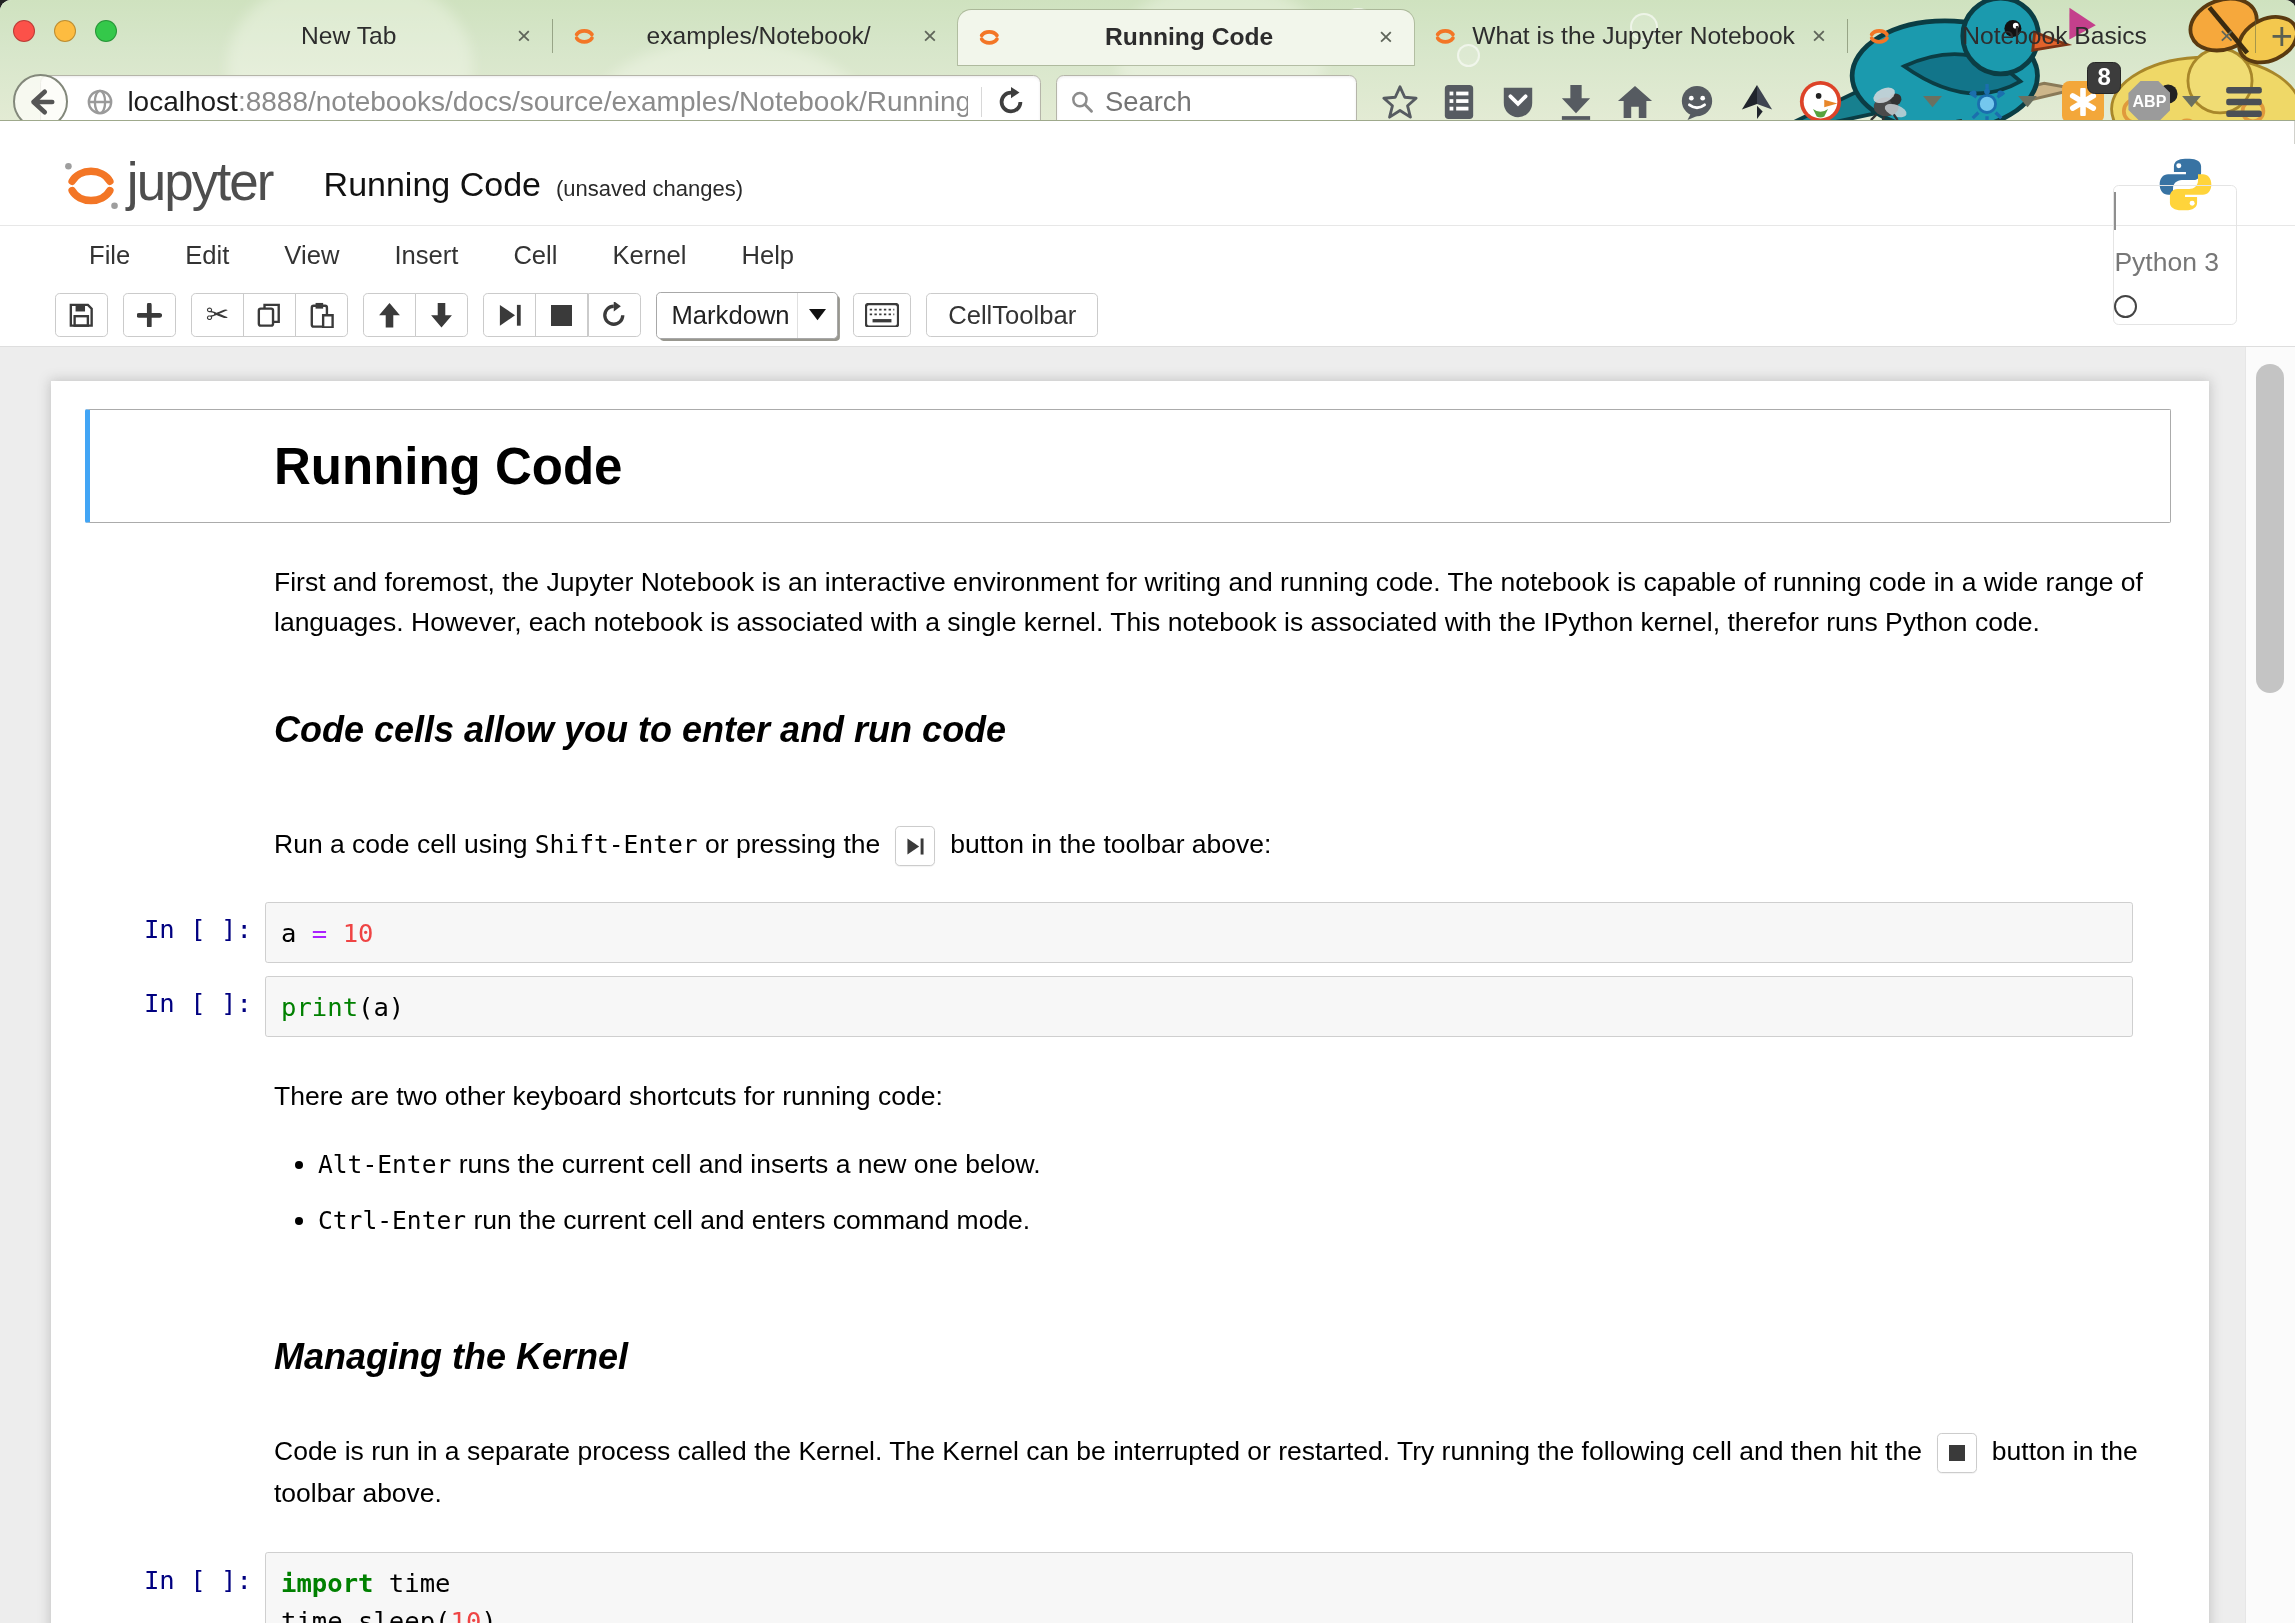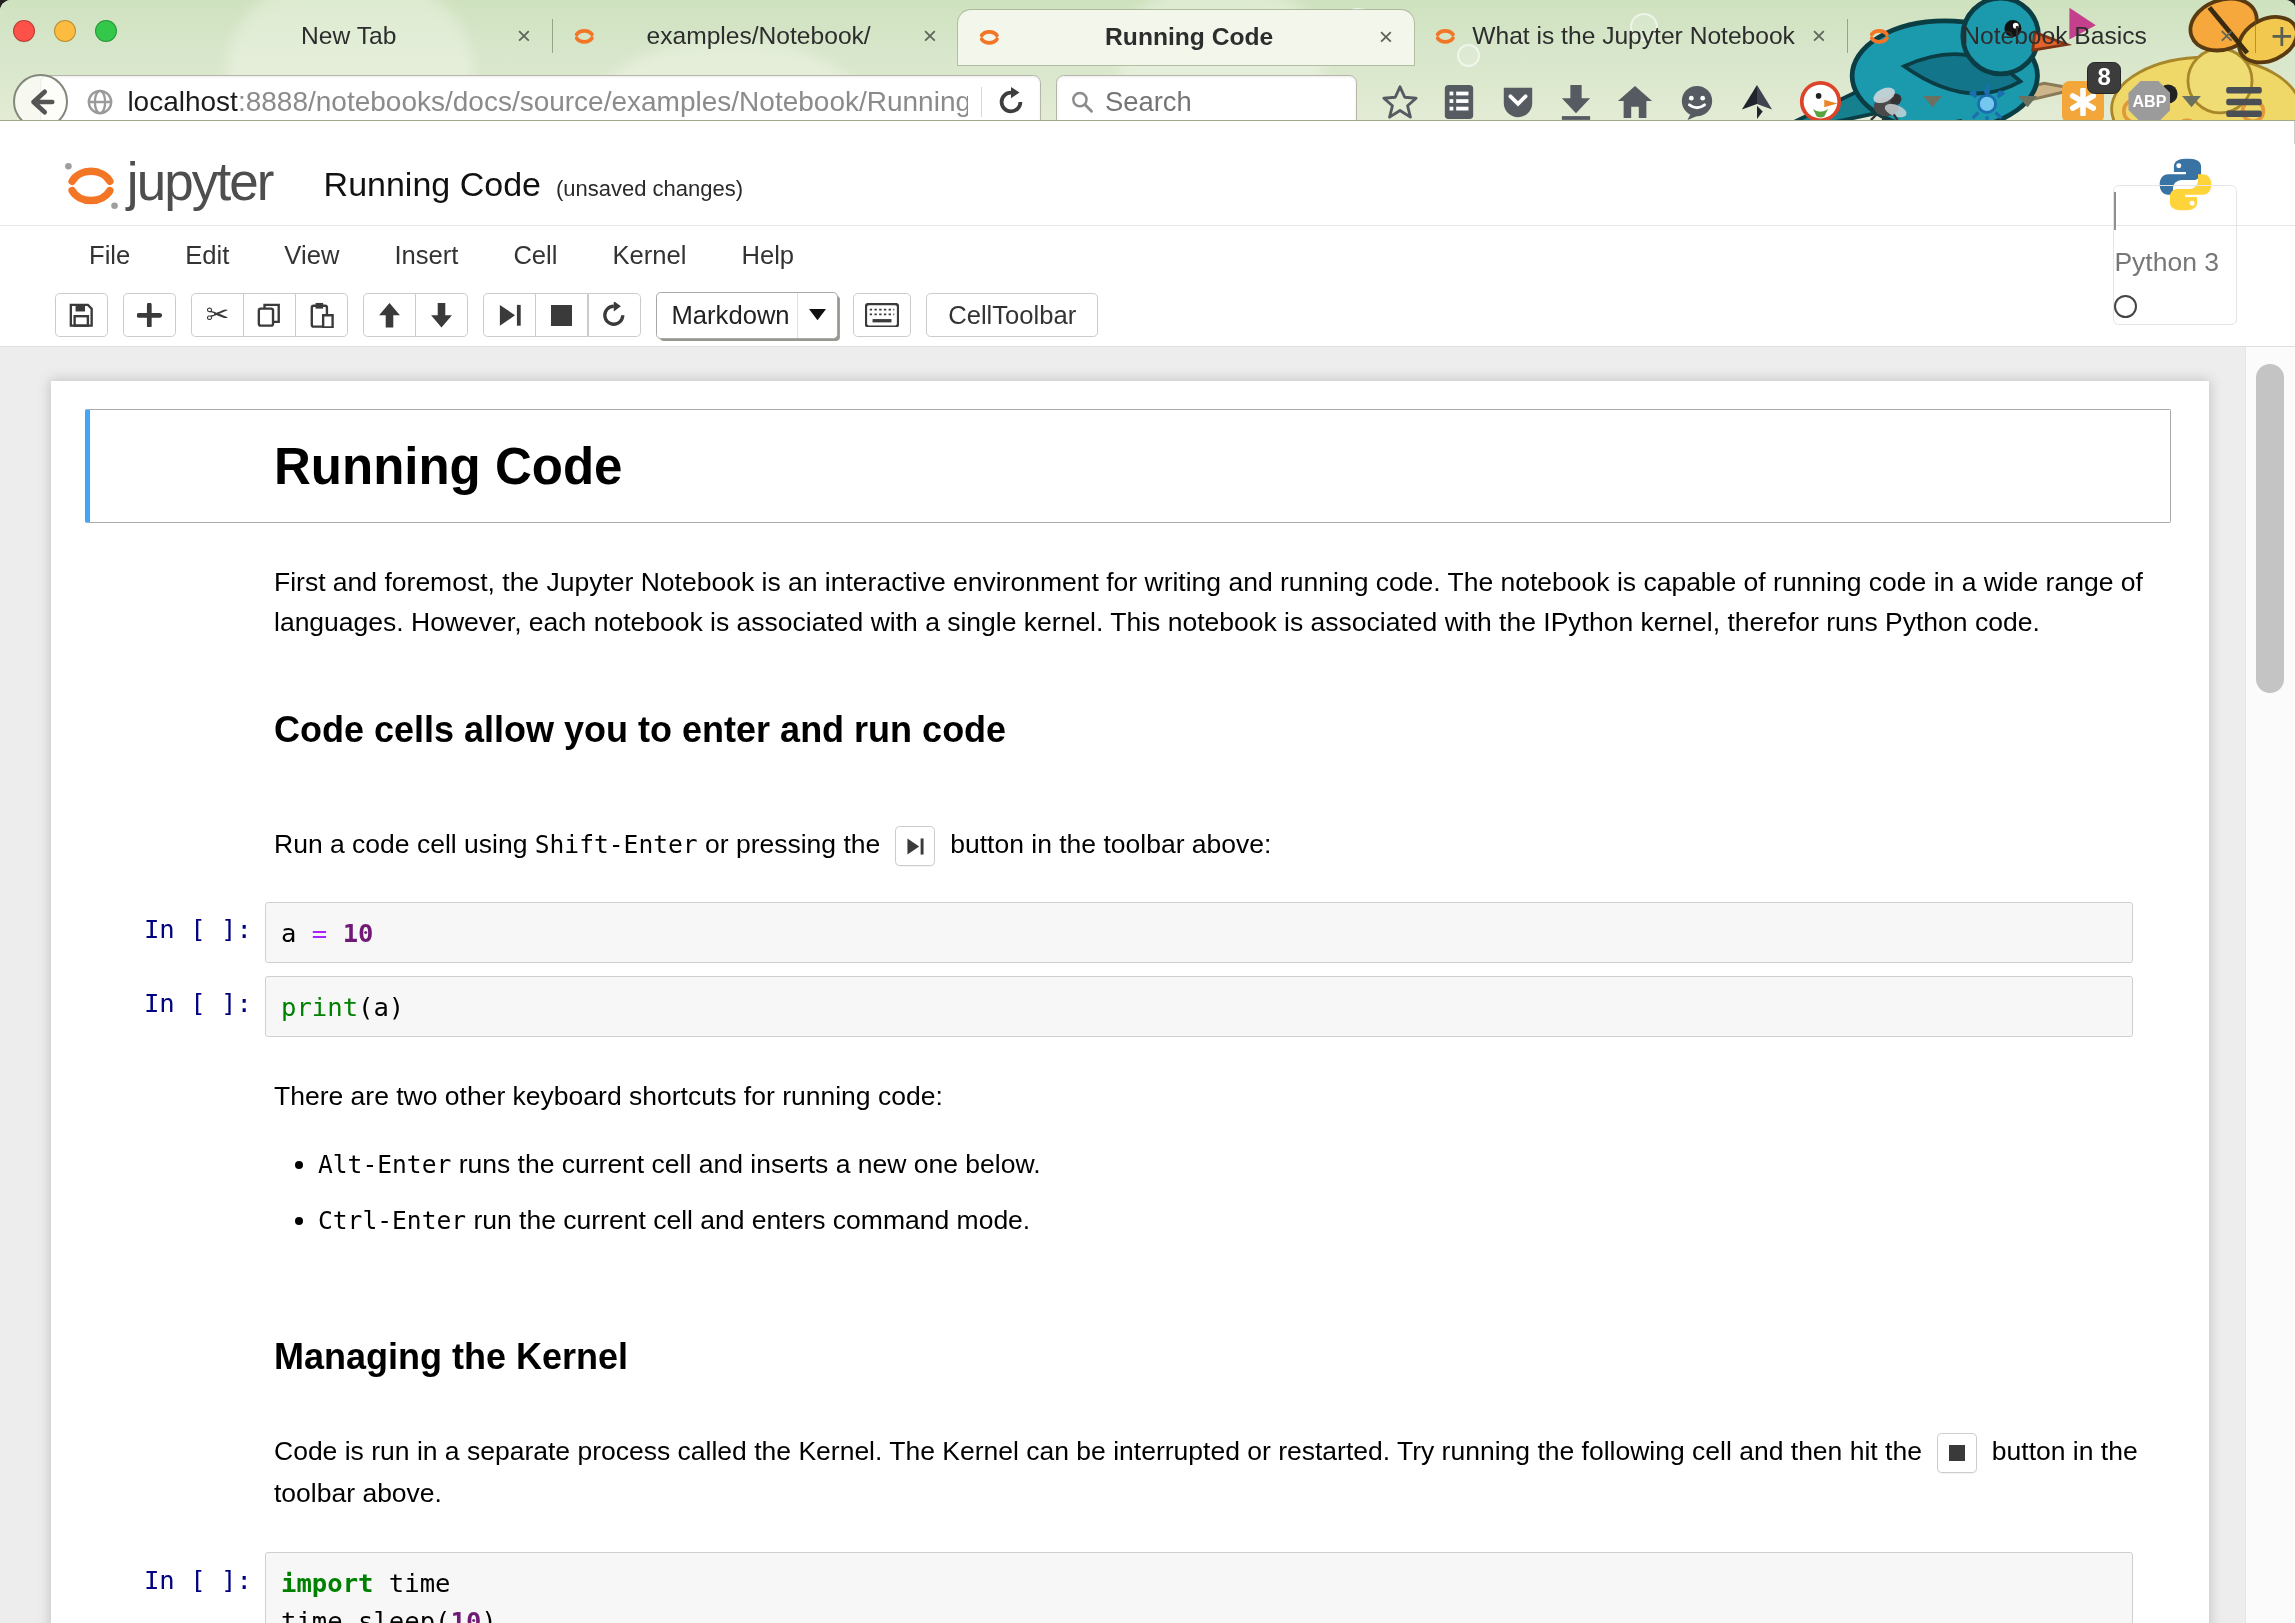--- a/index.html
+++ b/index.html
@@ -107,21 +107,21 @@
   .nbbody { position:absolute; top:203px; left:0; right:0; bottom:0; background:#ededed;
             padding-top:34px; overflow:hidden; }
   .container { width:2158px; margin-left:51px; background:#fff; min-height:1420px;
                box-shadow:0 0 11.4px 0.9px rgba(87,87,87,.28); padding:28px 0 76px; }
 
   .mdcell { margin:0 38px 0 34px; padding:11.4px 0 11.4px 189px; }
   .mdcell p, .runline, .kernelline { font-size:26.5px; line-height:40px; color:#000; max-width:1902px; }
   .titlecell { margin:0 38px 9.5px 34px; border:0.9px solid #ababab; border-left:5.7px solid #42A5F5;
                border-radius:1.9px; padding:26.5px 0; background:#fff; }
   .titlecell h1 { margin-left:184px; font-size:51px; font-weight:bold; color:#000; }
-  h2.nb-h2 { font-size:36px; font-weight:bold; color:#000; }
+  h2.nb-h2 { font-size:36px; font-weight:bold; color:#000;font-style:italic; }
   .sp-lg { margin-top:44px; }
   .sp-md { margin-top:28px; }
 
   .mono { font-family:"DejaVu Sans Mono","Liberation Mono",monospace; font-size:24.6px; }
 
   .inline-btn { display:inline-flex; width:40px; height:40px; border:0.9px solid #ccc; border-radius:4.7px;
                 background:#fff; align-items:center; justify-content:center; vertical-align:middle;
                 margin:0 7.6px; box-shadow:0 0.9px 0.9px rgba(0,0,0,.05); }
 
   ul.shortcuts { margin:28px 0 15px 44px; }
@@ -129,21 +129,21 @@
 
   .codecell { display:flex; margin:13.2px 38px 13.2px 34px; }
   .prompt { width:180px; padding:12.3px 13.2px 0 0; text-align:right; color:#000080;
             font-family:"DejaVu Sans Mono","Liberation Mono",monospace; font-size:25.6px; }
   .codebox { flex:1; margin-right:38px; background:#f7f7f7; border:0.9px solid #cfcfcf;
              border-radius:2.8px; padding:10.4px 15px; }
   .code-line { font-family:"DejaVu Sans Mono","Liberation Mono",monospace; font-size:25.6px;
                line-height:38px; white-space:pre; color:#000; }
   .tok-plain { color:#000; }
   .tok-op { color:#AA22FF; }
-  .tok-num { color:#701a75;font-weight:bold; }
+  .tok-num { color:#ef4444; }
   .tok-builtin { color:#008000; }
   .tok-keyword { color:#008000; font-weight:bold; }
 
   
   .sb-track { position:absolute; top:347px; right:0; width:51px; bottom:0; background:#fbfbfb;
               border-left:0.9px solid #e6e6e6; z-index:5; }
   .sb-thumb { position:absolute; top:17px; left:10.4px; width:28px; height:329px;
               background:#c4c4c4; border-radius:14px; }
 
   svg { display:block; }

